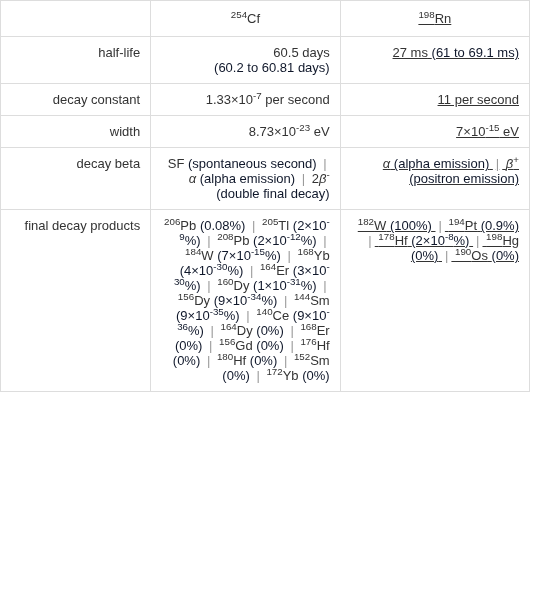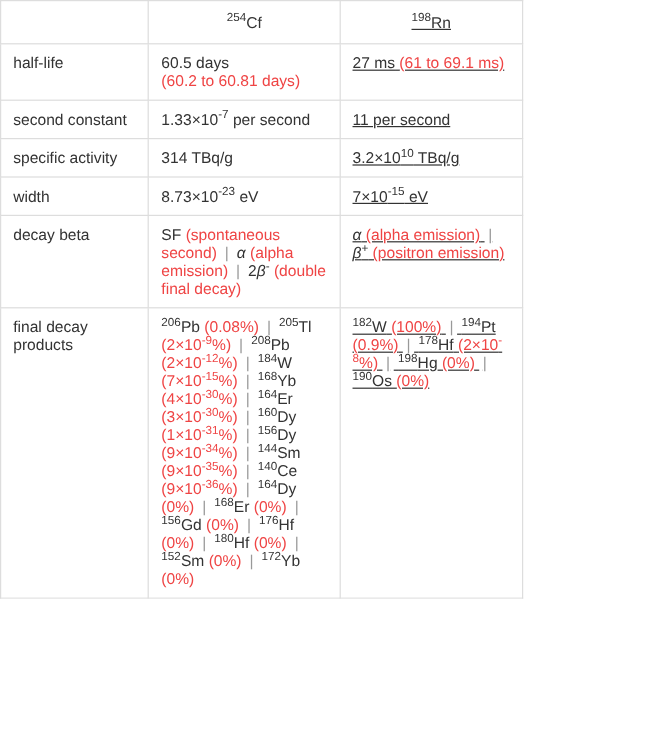--- a/index.html
+++ b/index.html
@@ -8,49 +8,49 @@
       padding: 0;
     }
     body {
       font-family: -apple-system, BlinkMacSystemFont, "Segoe UI", Arial, sans-serif;
       font-size: 13px;
       color: #333;
       background: #fff;
     }
     table {
       border-collapse: collapse;
-      width: 436px;
+      width: 530px;
       padding-left: 16px;
     }
     td, th {
       border: 1px solid #ddd;
       padding: 8px 10px;
       vertical-align: top;
-      text-align: left;
+      text-align: right;
     }
     th {
       font-weight: normal;
     }
     .header-cell {
       text-align: center;
       padding: 10px;
     }
     .row-label {
       width: 155px;
       color: #333;
     }
     .col1 {
       width: 195px;
     }
     .col2 {
       width: 196px;
       text-decoration: underline;
     }
     .gray {
-      color: #ef4444;
+      color: #0f172a;
     }
     sup {
       font-size: 0.75em;
       vertical-align: super;
       line-height: 0;
     }
     .sep {
       color: #999;
       margin: 0 3px;
     }
@@ -80,38 +80,29 @@
       <span class="gray">(60.2 to 60.81 days)</span>
     </td>
     <td class="col2">
       <span>27 ms</span>
       <span class="gray">(61 to 69.1 ms)</span>
     </td>
   </tr>
 
 
   <tr>
-    <td class="row-label">second constant</td>
+    <td class="row-label">decay constant</td>
     <td class="col1">
       <span>1.33×10</span><sup>-7</sup><span> per second</span>
     </td>
     <td class="col2">
       <span>11 per second</span>
     </td>
   </tr>
 
-  <tr>
-    <td class="row-label">specific activity</td>
-    <td class="col1">
-      <span>314 TBq/g</span>
-    </td>
-    <td class="col2">
-      <span>3.2×10</span><sup>10</sup><span> TBq/g</span>
-    </td>
-  </tr>
 
   <tr>
     <td class="row-label">width</td>
     <td class="col1">
       <span>8.73×10</span><sup>-23</sup><span> eV</span>
     </td>
     <td class="col2">
       <span>7×10</span><sup>-15</sup><span> eV</span>
     </td>
   </tr>

